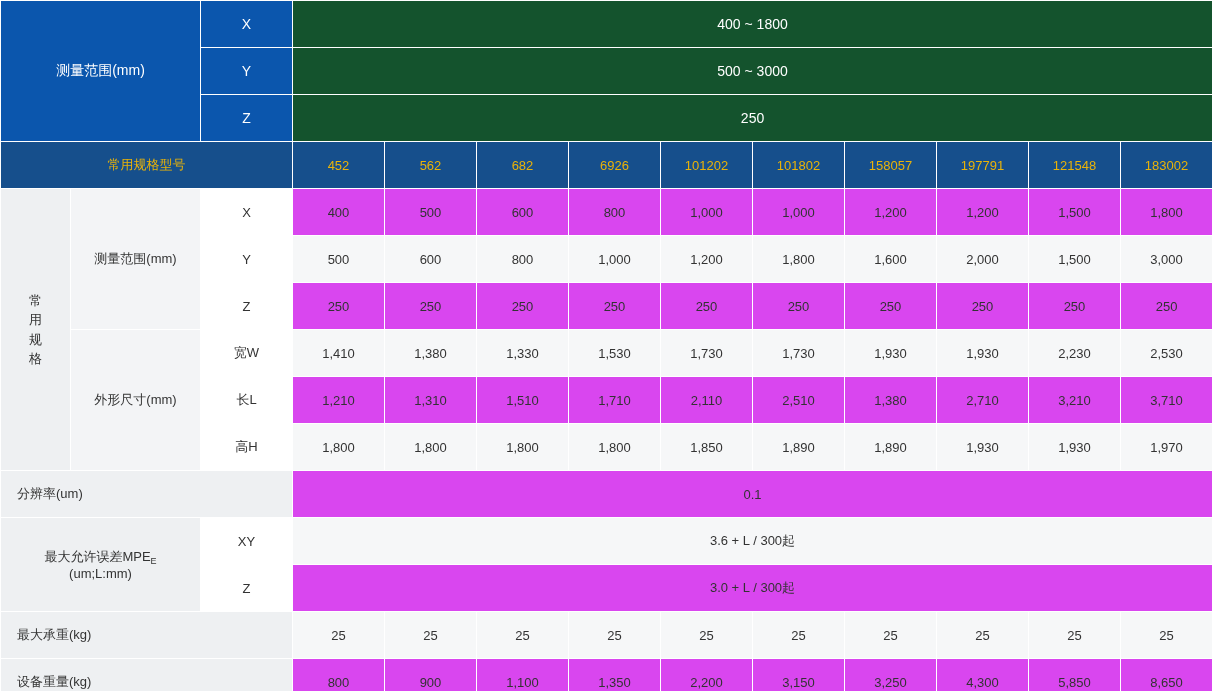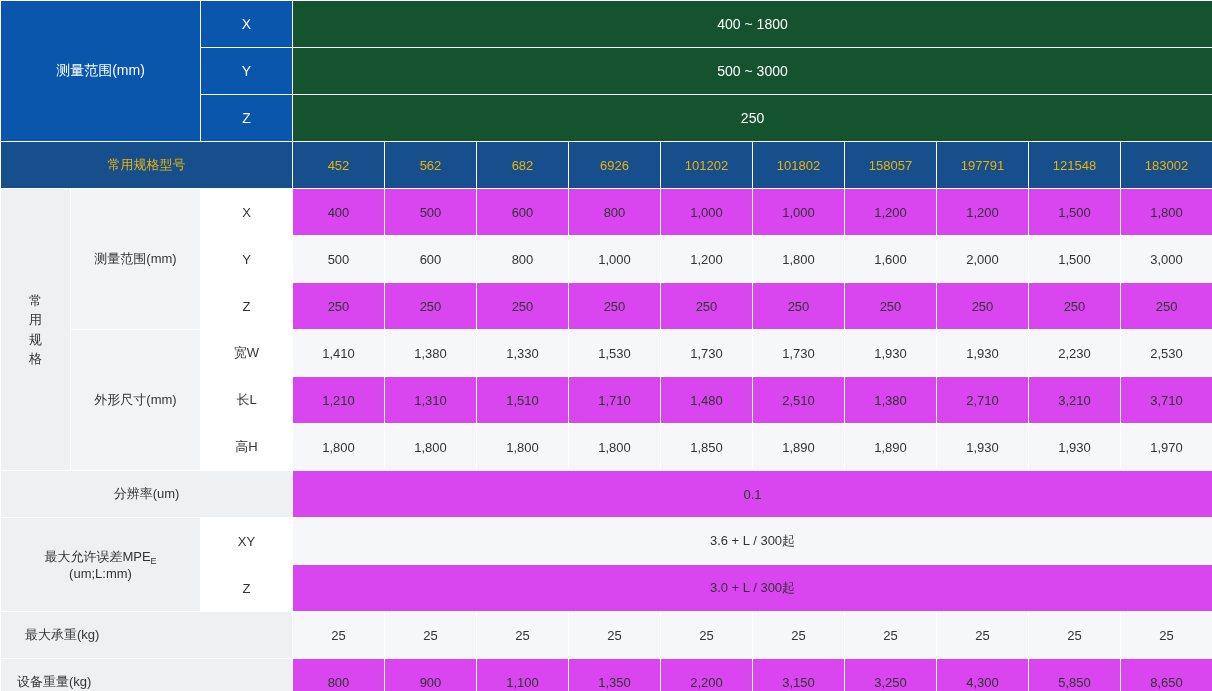--- a/index.html
+++ b/index.html
@@ -196,21 +196,21 @@
       <td class="cell-val-alt">1,930</td>
       <td class="cell-val-alt">2,230</td>
       <td class="cell-val-alt">2,530</td>
     </tr>
     <tr>
       <td class="cell-axis">长L</td>
       <td class="cell-val">1,210</td>
       <td class="cell-val">1,310</td>
       <td class="cell-val">1,510</td>
       <td class="cell-val">1,710</td>
-      <td class="cell-val">1,480</td>
+      <td class="cell-val">2,110</td>
       <td class="cell-val">2,510</td>
       <td class="cell-val">1,380</td>
       <td class="cell-val">2,710</td>
       <td class="cell-val">3,210</td>
       <td class="cell-val">3,710</td>
     </tr>
     <tr>
       <td class="cell-axis">高H</td>
       <td class="cell-val-alt">1,800</td>
       <td class="cell-val-alt">1,800</td>
@@ -218,39 +218,39 @@
       <td class="cell-val-alt">1,800</td>
       <td class="cell-val-alt">1,850</td>
       <td class="cell-val-alt">1,890</td>
       <td class="cell-val-alt">1,890</td>
       <td class="cell-val-alt">1,930</td>
       <td class="cell-val-alt">1,930</td>
       <td class="cell-val-alt">1,970</td>
     </tr>
 
     <tr>
-      <td class="cell-label" colspan="3" style="text-align:center; ">分辨率(um)</td>
+      <td class="cell-label" colspan="3" style="text-align:left; padding-left:16px;">分辨率(um)</td>
       <td class="cell-val" colspan="10">0.1</td>
     </tr>
 
     <tr>
       <td class="cell-label" colspan="2" rowspan="2">
         <span class="stack-line nowrap"><span>最大允许误差MPE</span><sub>E</sub></span>
         <span class="stack-line nowrap">(um;L:mm)</span>
       </td>
       <td class="cell-axis">XY</td>
       <td class="cell-val-alt" colspan="10">3.6 + L / 300起</td>
     </tr>
     <tr>
       <td class="cell-axis">Z</td>
       <td class="cell-val" colspan="10">3.0 + L / 300起</td>
     </tr>
 
     <tr>
-      <td class="cell-label" colspan="3" style="text-align:left; padding-left:24px;">最大承重(kg)</td>
+      <td class="cell-label" colspan="3" style="text-align:left; padding-left:16px;">最大承重(kg)</td>
       <td class="cell-val-alt">25</td>
       <td class="cell-val-alt">25</td>
       <td class="cell-val-alt">25</td>
       <td class="cell-val-alt">25</td>
       <td class="cell-val-alt">25</td>
       <td class="cell-val-alt">25</td>
       <td class="cell-val-alt">25</td>
       <td class="cell-val-alt">25</td>
       <td class="cell-val-alt">25</td>
       <td class="cell-val-alt">25</td>

